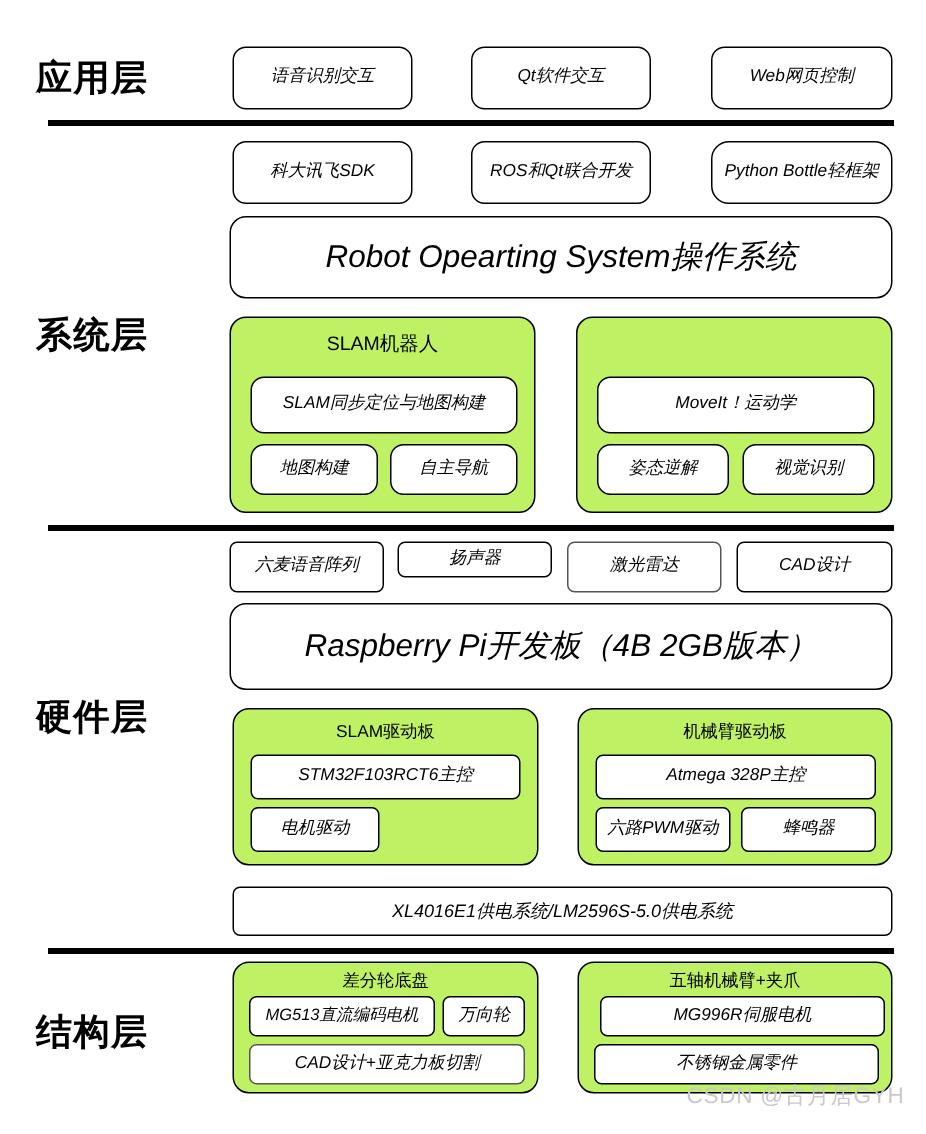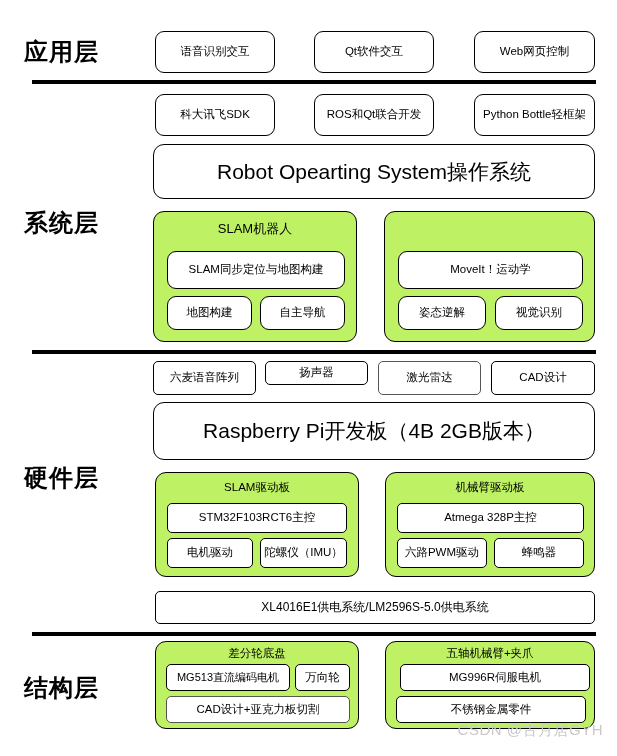--- a/index.html
+++ b/index.html
@@ -44,20 +44,21 @@
     border-radius: 9px;
     background: #ffffff;
     display: flex;
     align-items: center;
     justify-content: center;
     text-align: center;
     font-size: 11.5px;
     line-height: 1.2;
     padding: 2px 3px;
     color: #000000;
+    font-style: italic;
   }
   .box.gray { border-color: #555555; }
   .box.sq { border-radius: 5px; }
 
   .box.big {
     font-size: 21px;
     border-radius: 11px;
     border-width: 1.8px;
   }
 
@@ -96,21 +97,21 @@
 <div class="box" style="left:155px; top:31px; width:120px; height:42px;">语音识别交互</div>
 <div class="box" style="left:314px; top:31px; width:120px; height:42px;">Qt软件交互</div>
 <div class="box" style="left:474px; top:31px; width:121px; height:42px;">Web网页控制</div>
 
 <div class="divider" style="top:80px;"></div>
 
 <div class="layer-label" style="top:207px;">系统层</div>
 
 <div class="box" style="left:155px; top:94px; width:120px; height:42px;">科大讯飞SDK</div>
 <div class="box" style="left:314px; top:94px; width:120px; height:42px;">ROS和Qt联合开发</div>
-<div class="box" style="left:474px; top:94px; width:121px; height:42px;">Python Bottle轻框架</div>
+<div class="box" style="left:474px; top:94px; width:121px; height:42px;border-radius:12px;">Python Bottle轻框架</div>
 
 <div class="box big" style="left:153px; top:144px; width:442px; height:55px;">Robot Opearting System操作系统</div>
 
 <div class="panel" style="left:153px; top:211px; width:204px; height:131px;">
   <div class="panel-title" style="top:8px;">SLAM机器人</div>
   <div class="box" style="left:13px; top:39px; width:178px; height:38px;">SLAM同步定位与地图构建</div>
   <div class="box" style="left:13px; top:84px; width:85px; height:34px;">地图构建</div>
   <div class="box" style="left:106px; top:84px; width:85px; height:34px;">自主导航</div>
 </div>
 
@@ -128,21 +129,20 @@
 <div class="box sq" style="left:265px; top:361px; width:103px; height:24px;">扬声器</div>
 <div class="box sq gray" style="left:378px; top:361px; width:103px; height:34px;">激光雷达</div>
 <div class="box sq" style="left:491px; top:361px; width:104px; height:34px;">CAD设计</div>
 
 <div class="box big" style="left:153px; top:402px; width:442px; height:58px;">Raspberry Pi开发板（4B 2GB版本）</div>
 
 <div class="panel" style="left:155px; top:472px; width:204px; height:105px;">
   <div class="panel-title small" style="top:7px;">SLAM驱动板</div>
   <div class="box sq" style="left:11px; top:30px; width:180px; height:30px;">STM32F103RCT6主控</div>
   <div class="box sq" style="left:11px; top:65px; width:86px; height:30px;">电机驱动</div>
-  <div class="box sq" style="left:104px; top:65px; width:87px; height:30px;">陀螺仪（IMU）</div>
 </div>
 
 <div class="panel" style="left:385px; top:472px; width:210px; height:105px;">
   <div class="panel-title small" style="top:7px;">机械臂驱动板</div>
   <div class="box sq" style="left:11px; top:30px; width:187px; height:30px;">Atmega 328P主控</div>
   <div class="box sq" style="left:11px; top:65px; width:90px; height:30px;">六路PWM驱动</div>
   <div class="box sq" style="left:108px; top:65px; width:90px; height:30px;">蜂鸣器</div>
 </div>
 
 <div class="box sq" style="left:155px; top:591px; width:440px; height:33px; font-size:12px;">XL4016E1供电系统/LM2596S-5.0供电系统</div>

